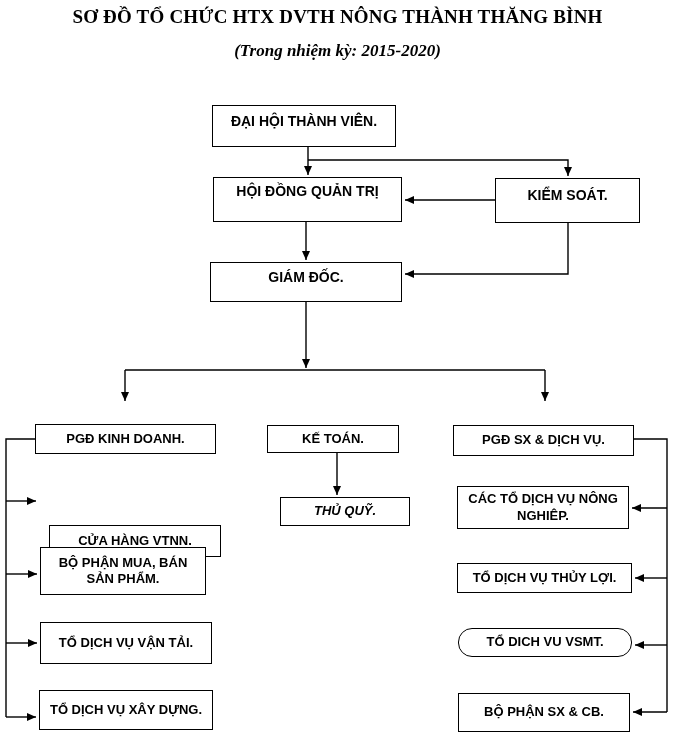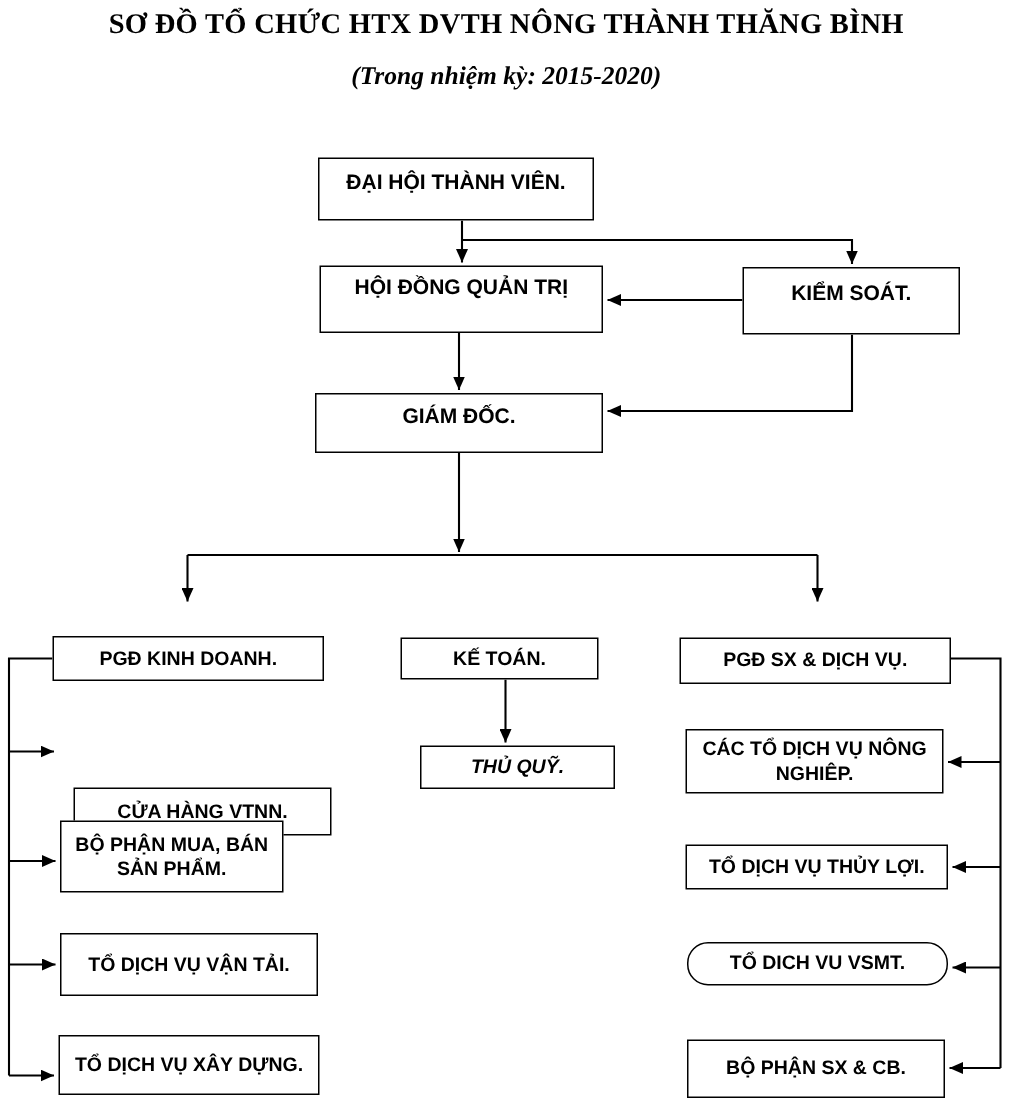--- a/index.html
+++ b/index.html
@@ -68,21 +68,21 @@
   #b-dai-hoi   { left: 212px; top: 105px; width: 184px; height: 42px; padding-top: 7px; }
   #b-hoi-dong  { left: 213px; top: 177px; width: 189px; height: 45px; padding-top: 5px; }
   #b-kiem-soat { left: 495px; top: 178px; width: 145px; height: 45px; padding-top: 8px; }
   #b-giam-doc  { left: 210px; top: 262px; width: 192px; height: 40px; padding-top: 6px; }
   
   #b-pgd-kd    { left: 35px;  top: 424px; width: 181px; height: 30px; }
   #b-ke-toan   { left: 267px; top: 425px; width: 132px; height: 28px; }
   #b-pgd-sx    { left: 453px; top: 425px; width: 181px; height: 31px; }
   
   #b-cua-hang  { left: 49px;  top: 485px; width: 172px; height: 32px; margin-top: 40px; }
-  #b-mua-ban   { left: 40px;  top: 547px; width: 149px; height: 48px; }
+  #b-mua-ban   { left: 40px;  top: 547px; width: 166px; height: 48px; }
   #b-van-tai   { left: 40px;  top: 622px; width: 172px; height: 42px; }
   #b-xay-dung  { left: 39px;  top: 690px; width: 174px; height: 40px; }
   
   #b-thu-quy   { left: 280px; top: 497px; width: 130px; height: 29px; font-style: italic; }
   
   #b-nong-nghiep { left: 457px; top: 486px; width: 172px; height: 43px; }
   #b-thuy-loi    { left: 457px; top: 563px; width: 175px; height: 30px; }
   #b-vsmt        { left: 458px; top: 628px; width: 174px; height: 29px; border-radius: 14px; }
   #b-sx-cb       { left: 458px; top: 693px; width: 172px; height: 39px; }
 </style>

